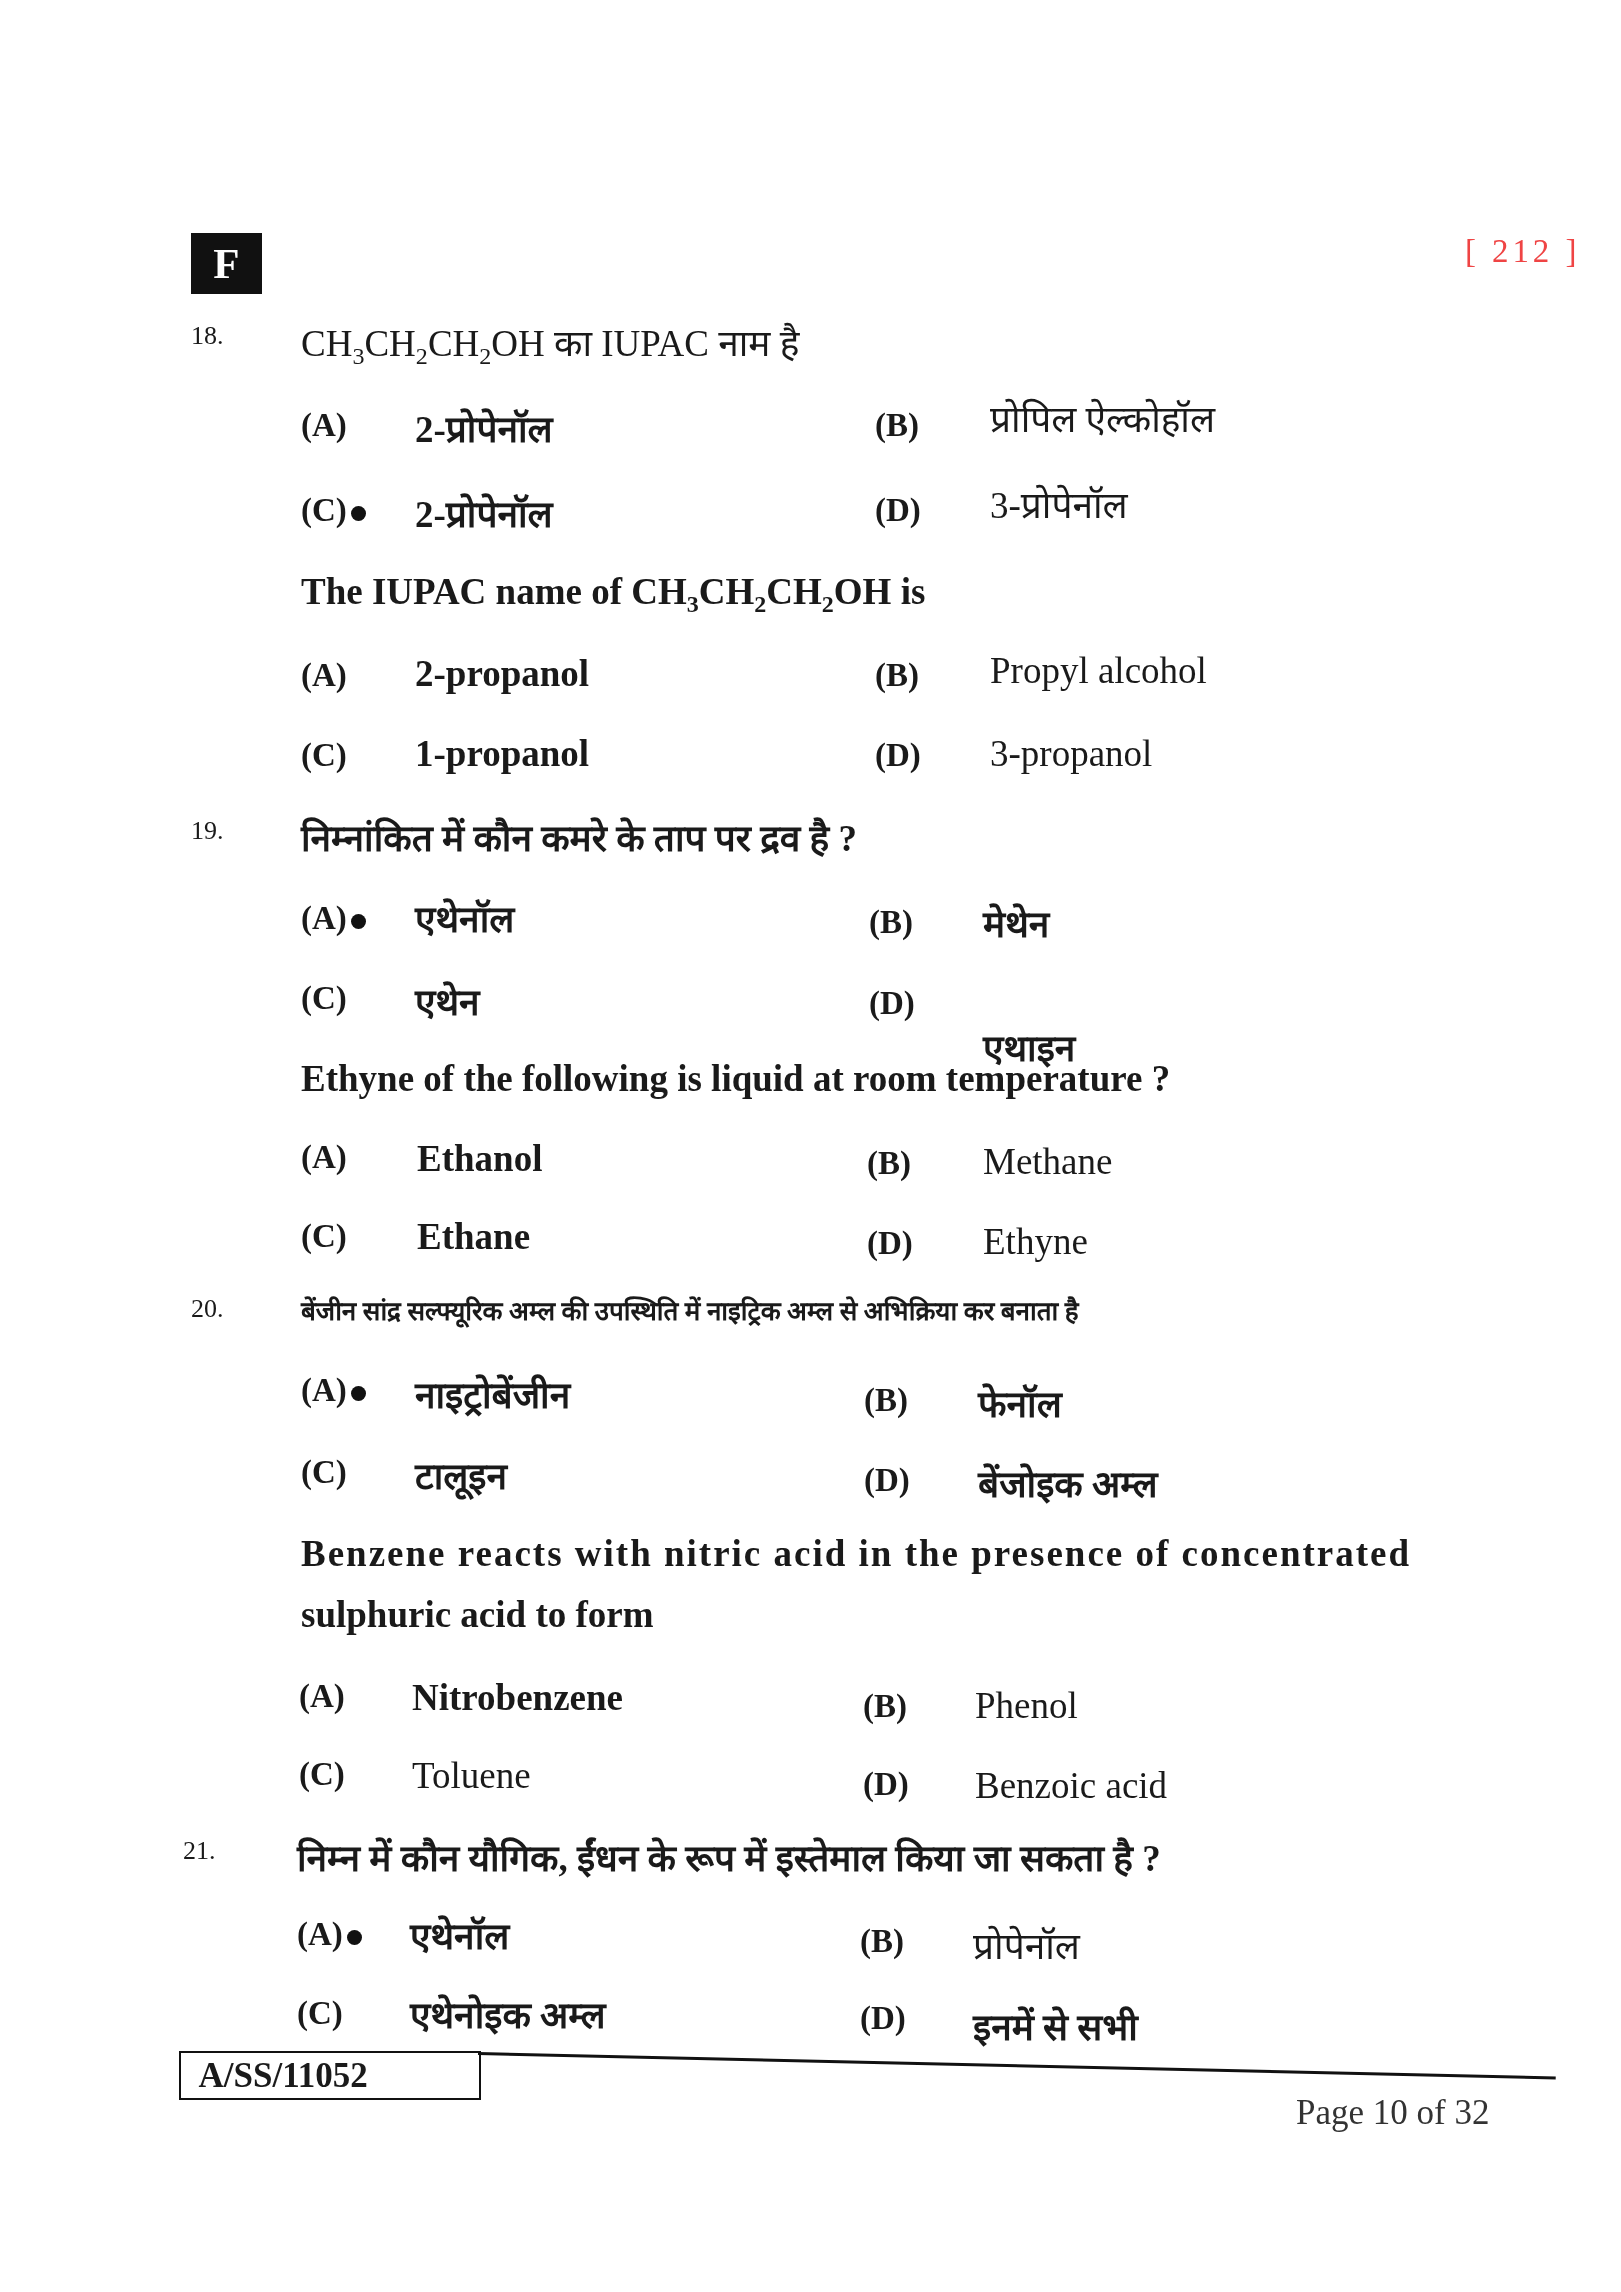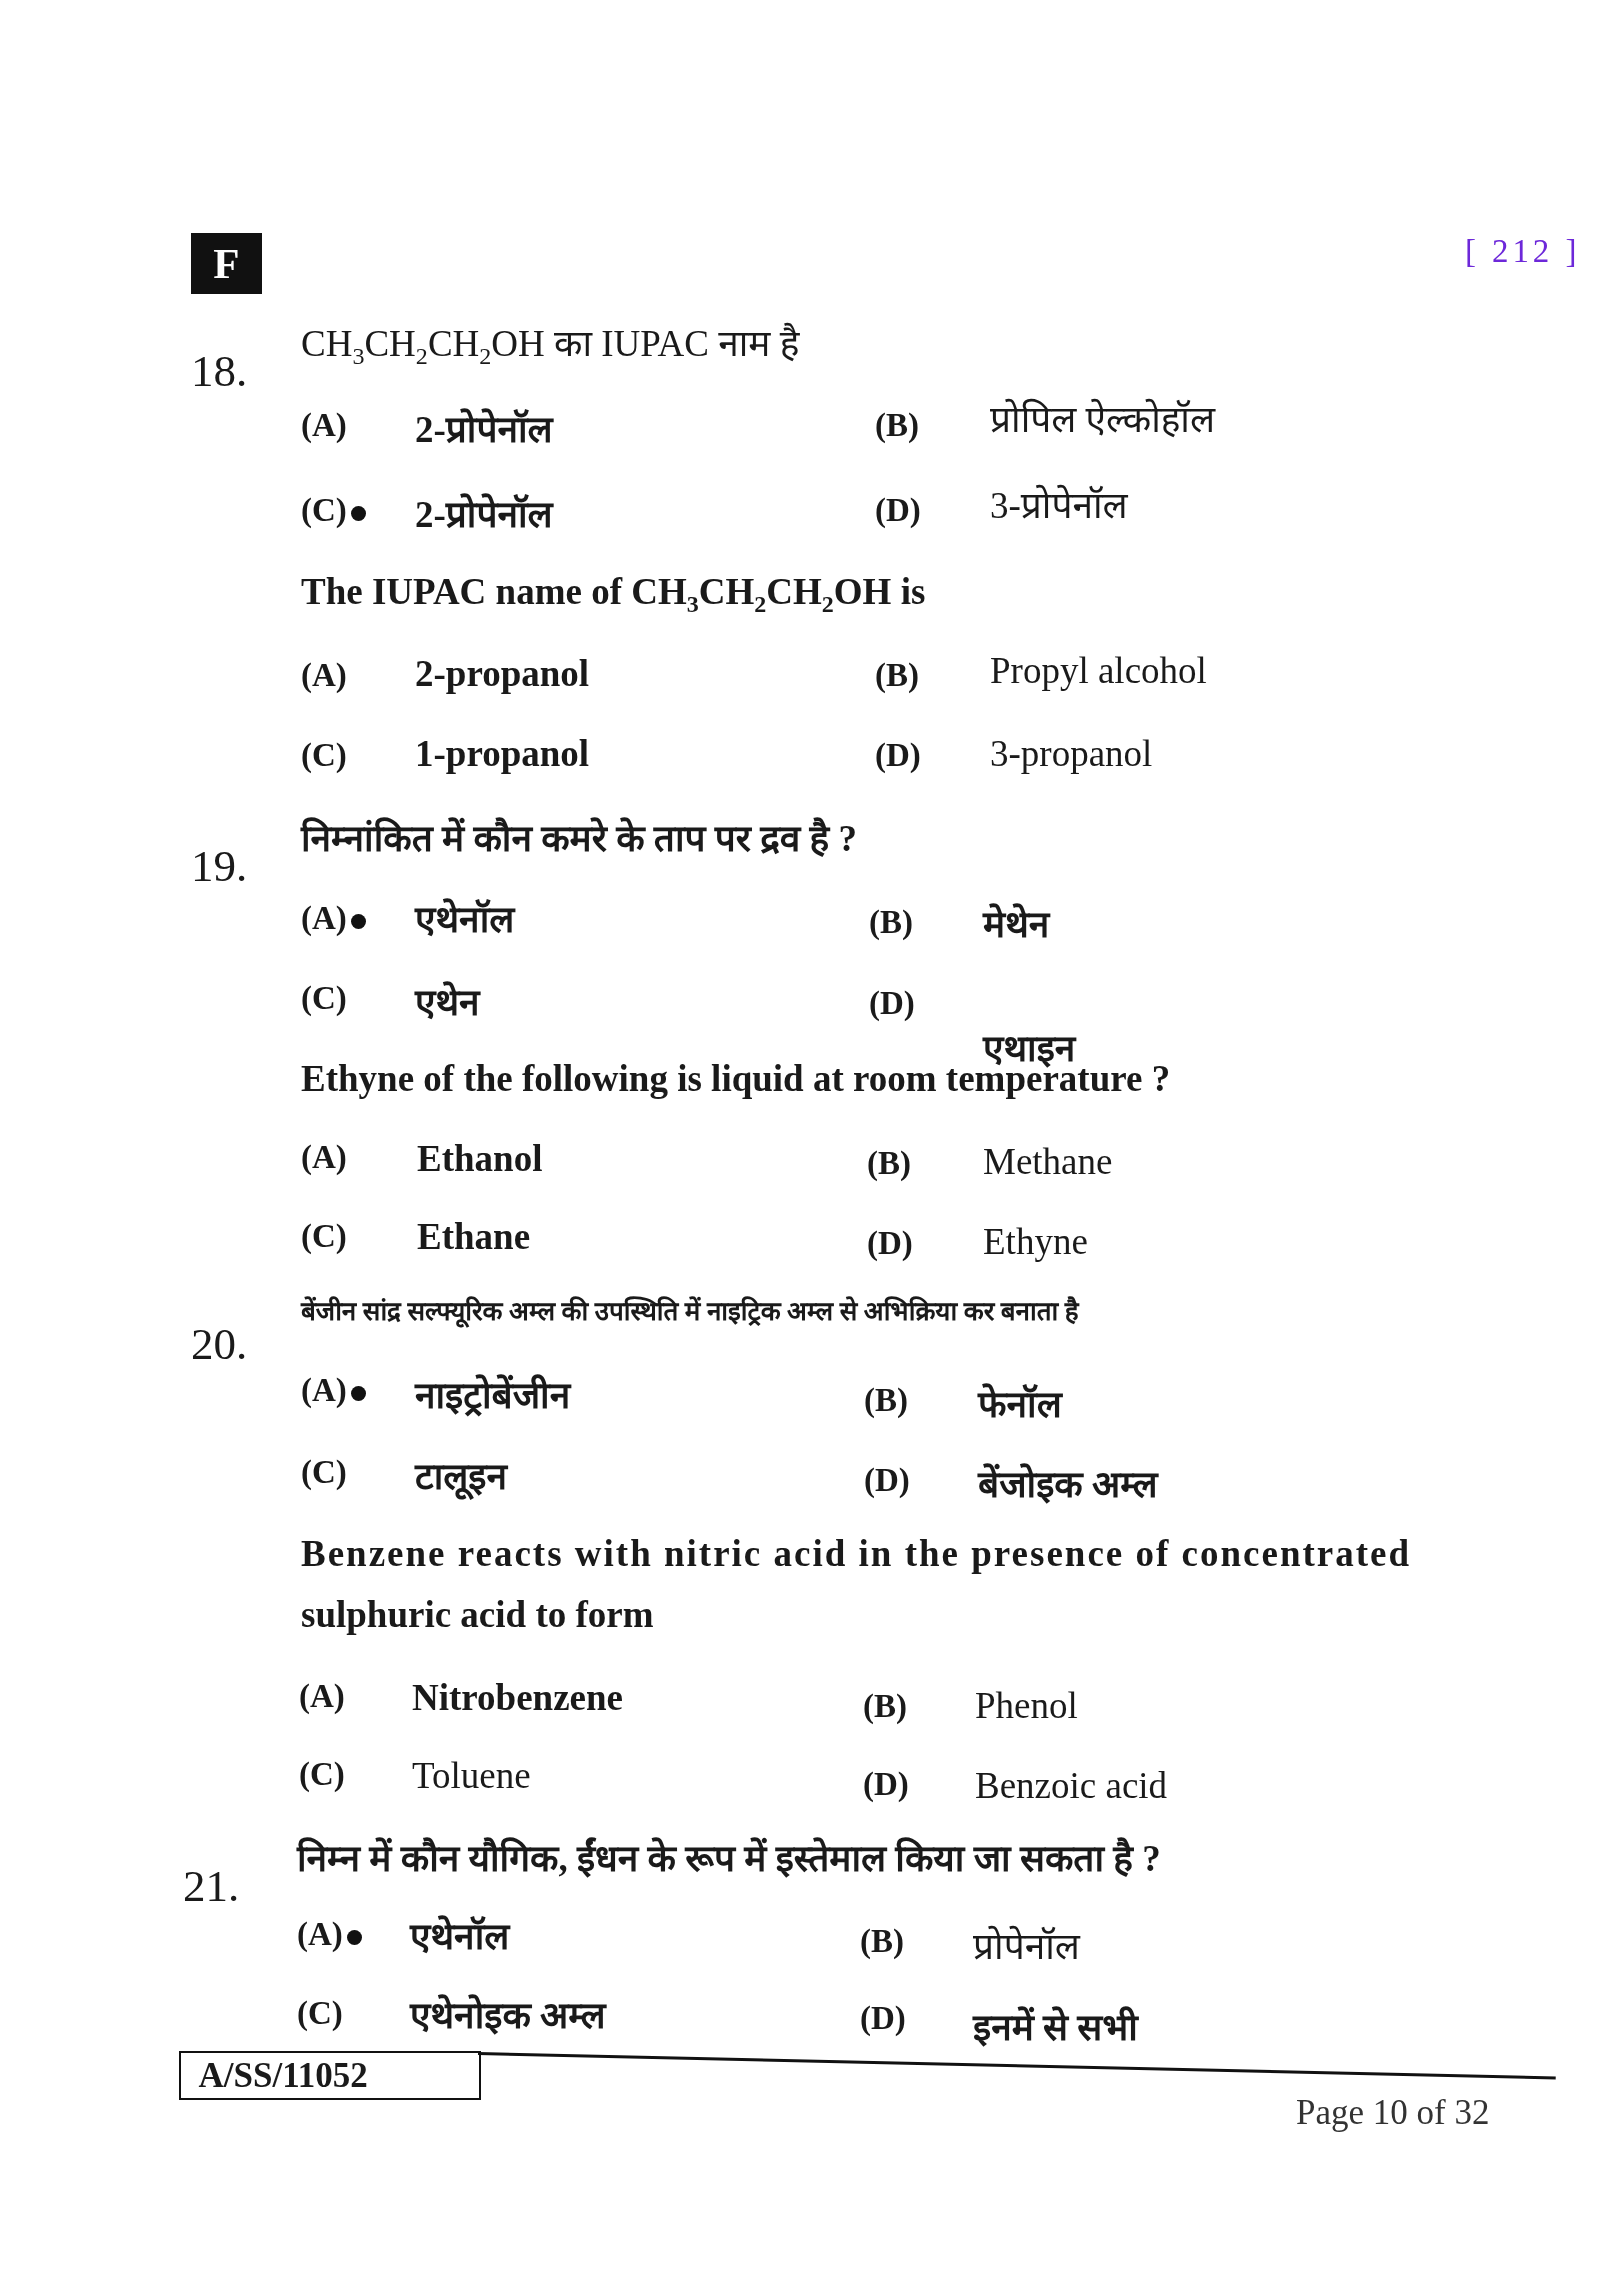--- a/index.html
+++ b/index.html
@@ -8,22 +8,22 @@
     background:#ffffff; color:#1a1a1a;
     font-family:"Liberation Serif","DejaVu Serif",serif;
   }
   .abs { position:absolute; white-space:nowrap; }
   .set-badge {
     position:absolute; left:191px; top:233px; width:71px; height:61px;
     background:#111; color:#fff; font-weight:bold; font-size:43px;
     display:flex; align-items:center; justify-content:center;
     font-family:"Liberation Serif",serif;
   }
-  .code-top { left:1465px; top:233px; font-size:33px; color:#6d28d9; letter-spacing:3.9px; }
-  .qnum { font-size:45px;margin-top:24px; }
+  .code-top { left:1465px; top:233px; font-size:33px; color:#ef4444; letter-spacing:3.9px; }
+  .qnum { font-size:26px; }
   .qtext { font-size:37px; font-weight:bold; }
   .qtext.light { font-weight:normal;text-align:right; }
   .opt-letter { font-size:33px; font-weight:bold; }
   .opt-text { font-size:37px; font-weight:bold; }
   .opt-text.light { font-weight:normal; }
   sub { font-size:0.65em; vertical-align:-0.35em; }
   .mark { display:inline-block; width:15.7px; height:15.7px; border-radius:50%; background:#111; margin-left:3.9px; vertical-align:middle; }
   .footer-code {
     position:absolute; left:179px; top:2051px; width:302px; height:49px;
     border:2.9px solid #111; font-size:35px; font-weight:bold;

